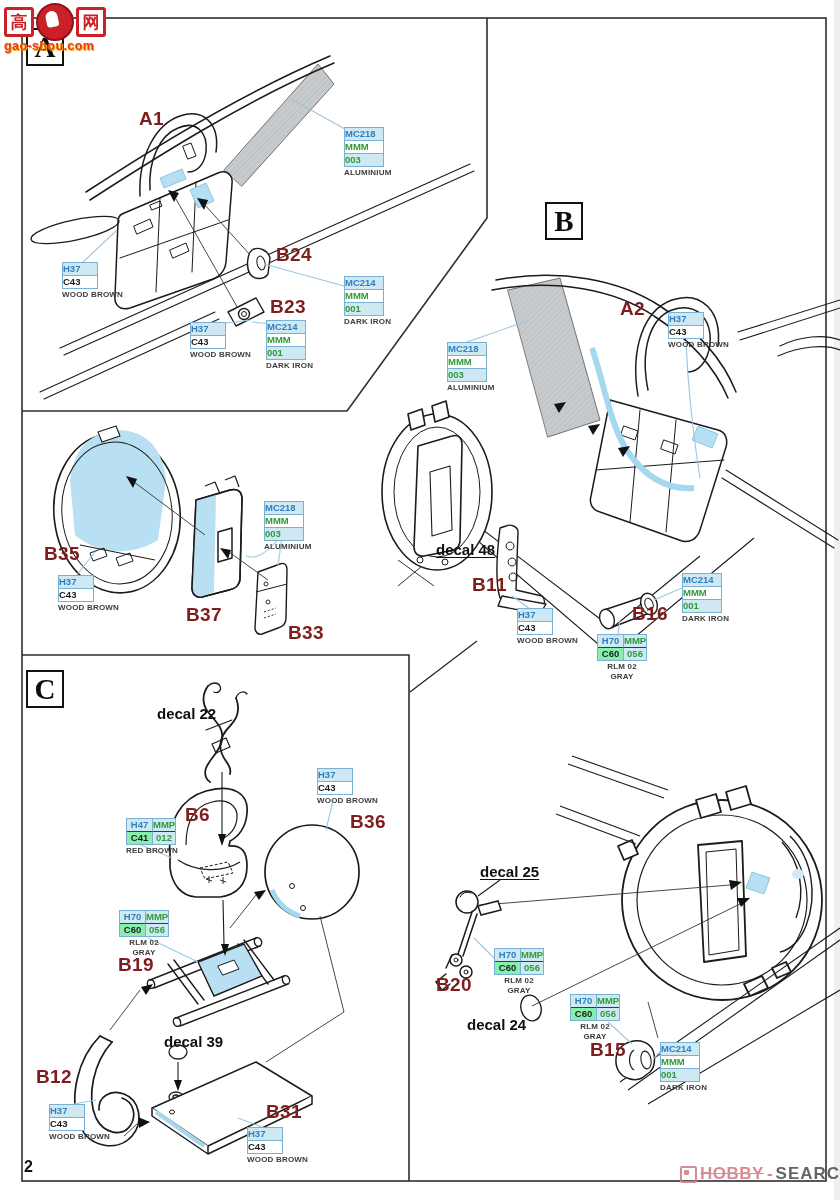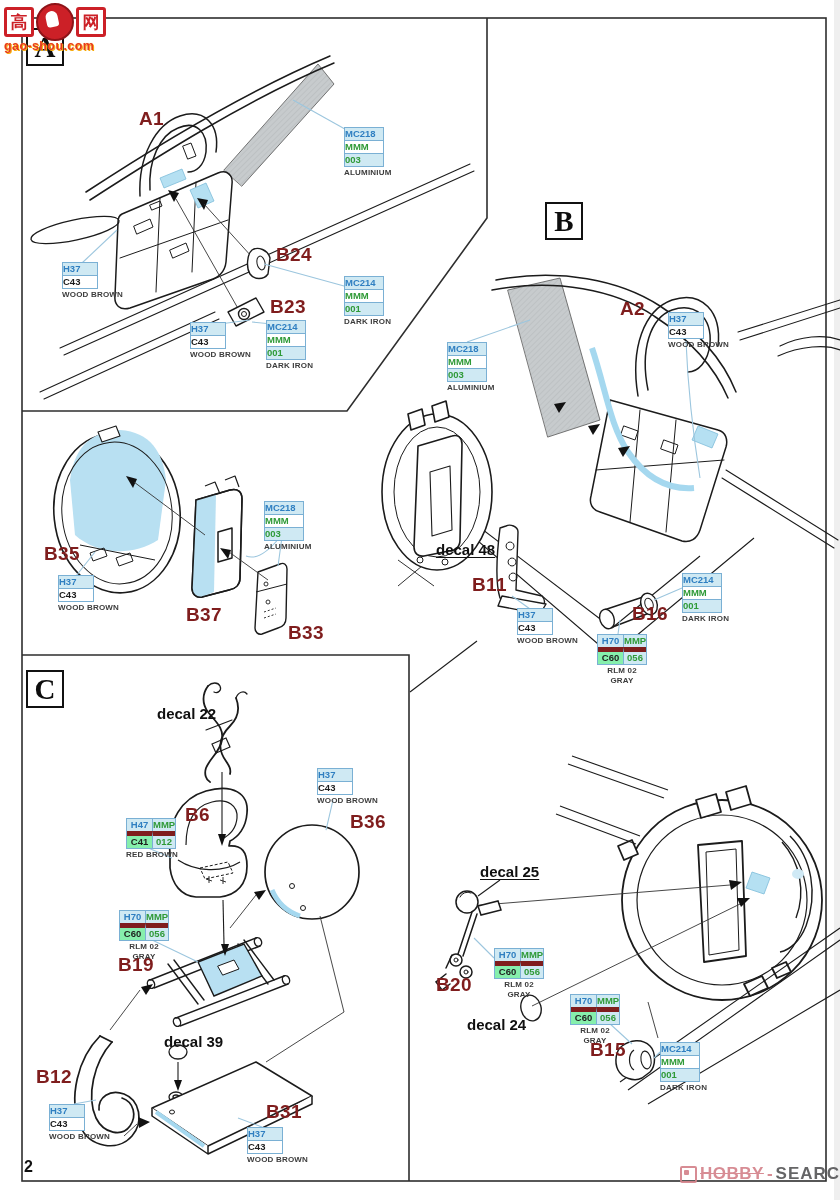--- a/index.html
+++ b/index.html
@@ -16,21 +16,21 @@
   .cbox{border:1px solid #7ab0d4;background:#fff}
   .w34 .cbox{width:34px}
   .w38 .cbox{width:38px}
   .crow{height:12px;line-height:12px;font-size:9.5px;font-weight:bold;border-top:1px solid #7ab0d4}
   .crow:first-child{border-top:none}
   .bgb{background:#cfe9f3}
   .tb{color:#2f7fc1}.tg{color:#2f9a37}.tk{color:#1c1c1c}
   .gbox{display:grid;grid-template-columns:25px 23px;border:1px solid #7ab0d4;background:#86efac;width:48px}
   .gc{height:12px;line-height:12px;text-align:center;font-size:9.5px;font-weight:bold}
   .gc:nth-child(2),.gc:nth-child(4){border-left:1px solid #7ab0d4}
-  .gc:nth-child(3),.gc:nth-child(4){border-top:5px solid #7f1d1d}
+  .gc:nth-child(3),.gc:nth-child(4){border-top:1px solid #7f1d1d}
   .cname{position:relative;left:50%;transform:translateX(-50%);width:max-content;text-align:right;
          font-size:8px;font-weight:bold;color:#3c3c3c;margin-top:1px;letter-spacing:.2px;line-height:9px}
   .pagenum{position:absolute;left:24px;top:1158px;font-weight:bold;font-size:16px;color:#111}
   
   .wm-tl{position:absolute;left:4px;top:3px;z-index:5}
   .wm-row{display:flex;align-items:center;gap:2px}
   .wm-box{width:24px;height:24px;border:3px solid #cc2027;border-radius:3px;background:#fff;
           display:flex;align-items:center;justify-content:center;
           font-family:"Liberation Serif",serif;font-weight:bold;font-size:17px;color:#cc2027}
   .wm-logo{width:34px;height:34px;border-radius:50%;background:#cc2027;border:2px solid #8f1318;position:relative}

